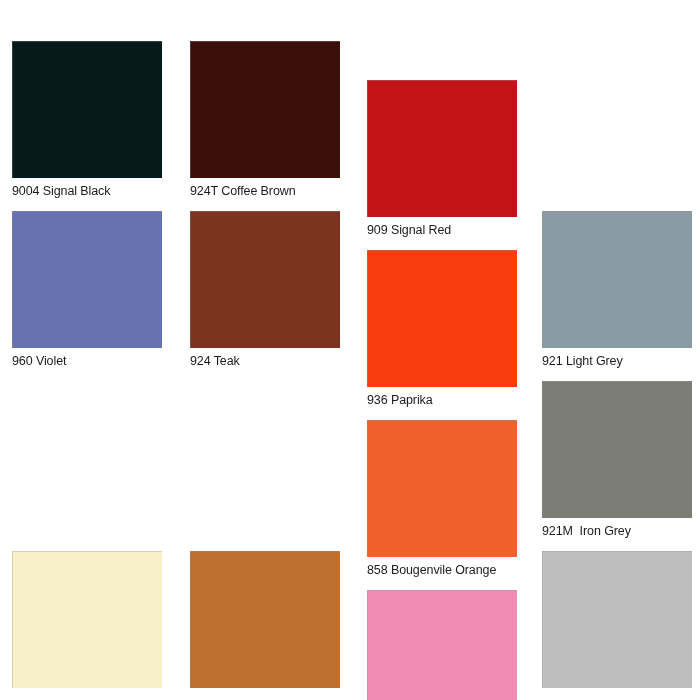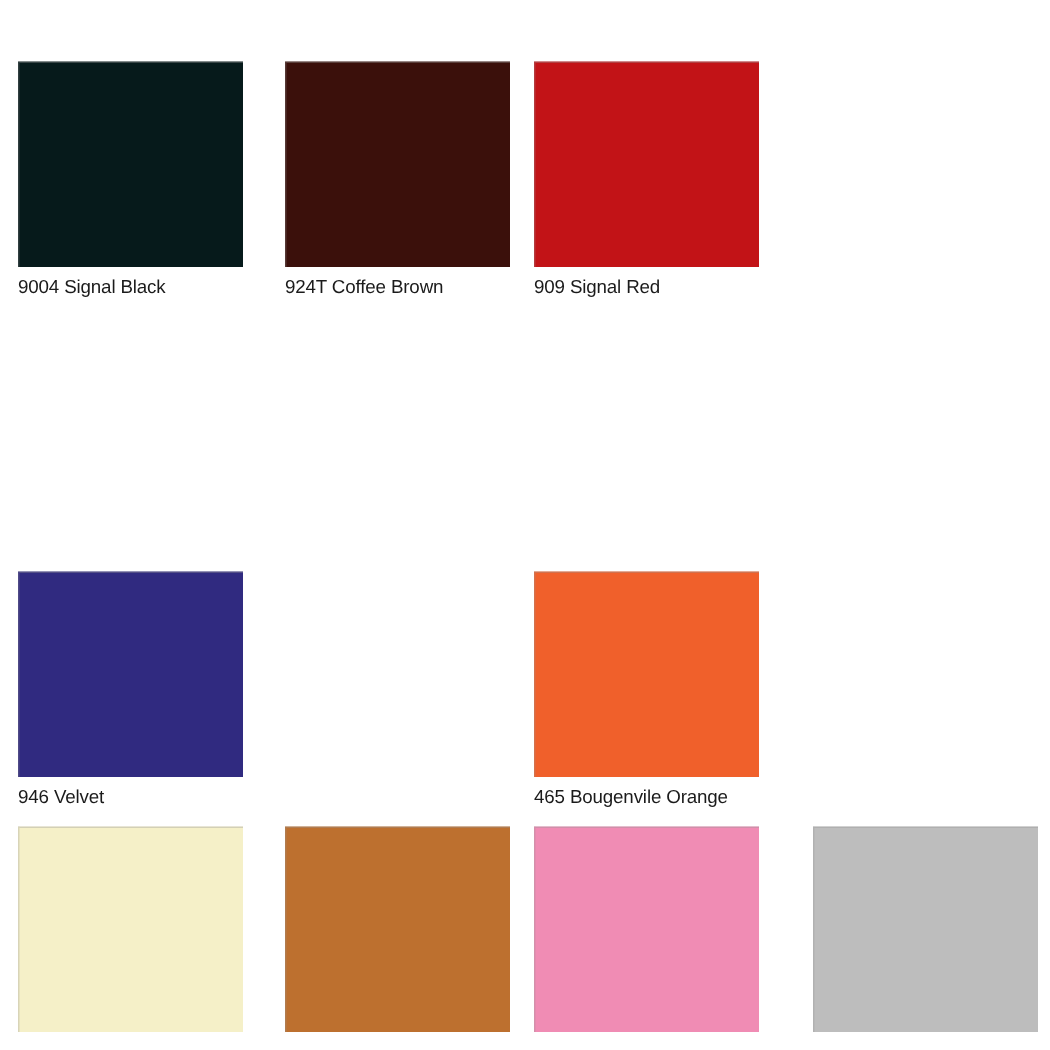--- a/index.html
+++ b/index.html
@@ -34,21 +34,21 @@
   .swatch-row.row-3 { top: 551px; }
 
   .swatch-cell {
     position: absolute;
     top: 0;
     width: 150px;
     height: 170px;
   }
   .swatch-cell.col-0 { left: 12px; }
   .swatch-cell.col-1 { left: 190px; border-radius: 16px; }
-  .swatch-cell.col-2 { left: 356px; }
+  .swatch-cell.col-2 { left: 367px; margin-top: 39px; }
   .swatch-cell.col-3 { left: 542px; }
 
   .swatch-chip {
     position: absolute;
     left: 0;
     top: 0;
     width: 150px;
     height: 137px;
     box-sizing: border-box;
     border-top: 1px solid rgba(150,150,150,0.35);
@@ -80,29 +80,47 @@
     <div class="swatch-cell col-1">
       <div class="swatch-chip" style="background-color: rgb(59, 16, 11);"></div>
       <div class="swatch-label">924T Coffee Brown</div>
     </div>
     <div class="swatch-cell col-2">
       <div class="swatch-chip" style="background-color: rgb(194, 19, 23);"></div>
       <div class="swatch-label">909 Signal Red</div>
     </div>
   </div>
 
+  <div class="swatch-row row-1">
+    <div class="swatch-cell col-0">
+      <div class="swatch-chip" style="background-color: rgb(105, 114, 176);"></div>
+      <div class="swatch-label">960 Violet</div>
+    </div>
+    <div class="swatch-cell col-1">
+      <div class="swatch-chip" style="background-color: rgb(124, 51, 32);"></div>
+      <div class="swatch-label">924 Teak</div>
+    </div>
+    <div class="swatch-cell col-2">
+      <div class="swatch-chip" style="background-color: rgb(250, 61, 12);"></div>
+      <div class="swatch-label">936 Paprika</div>
+    </div>
+    <div class="swatch-cell col-3">
+      <div class="swatch-chip" style="background-color: rgb(139, 155, 165);"></div>
+      <div class="swatch-label">921 Light Grey</div>
+    </div>
+  </div>
 
   <div class="swatch-row row-2">
-    <div class="swatch-cell col-0">
-      <div class="swatch-chip" style="background-color: rgb(48, 42, 128);"></div>
-      <div class="swatch-label">946 Velvet</div>
-    </div>
     <div class="swatch-cell col-2">
       <div class="swatch-chip" style="background-color: rgb(240, 96, 43);"></div>
-      <div class="swatch-label">465 Bougenvile Orange</div>
+      <div class="swatch-label">858 Bougenvile Orange</div>
+    </div>
+    <div class="swatch-cell col-3">
+      <div class="swatch-chip" style="background-color: rgb(124, 125, 116);"></div>
+      <div class="swatch-label">921M  Iron Grey</div>
     </div>
   </div>
 
   <div class="swatch-row row-3">
     <div class="swatch-cell col-0">
       <div class="swatch-chip" style="background-color: rgb(245, 240, 200);"></div>
       <div class="swatch-label"></div>
     </div>
     <div class="swatch-cell col-1">
       <div class="swatch-chip" style="background-color: rgb(189, 112, 47);"></div>

